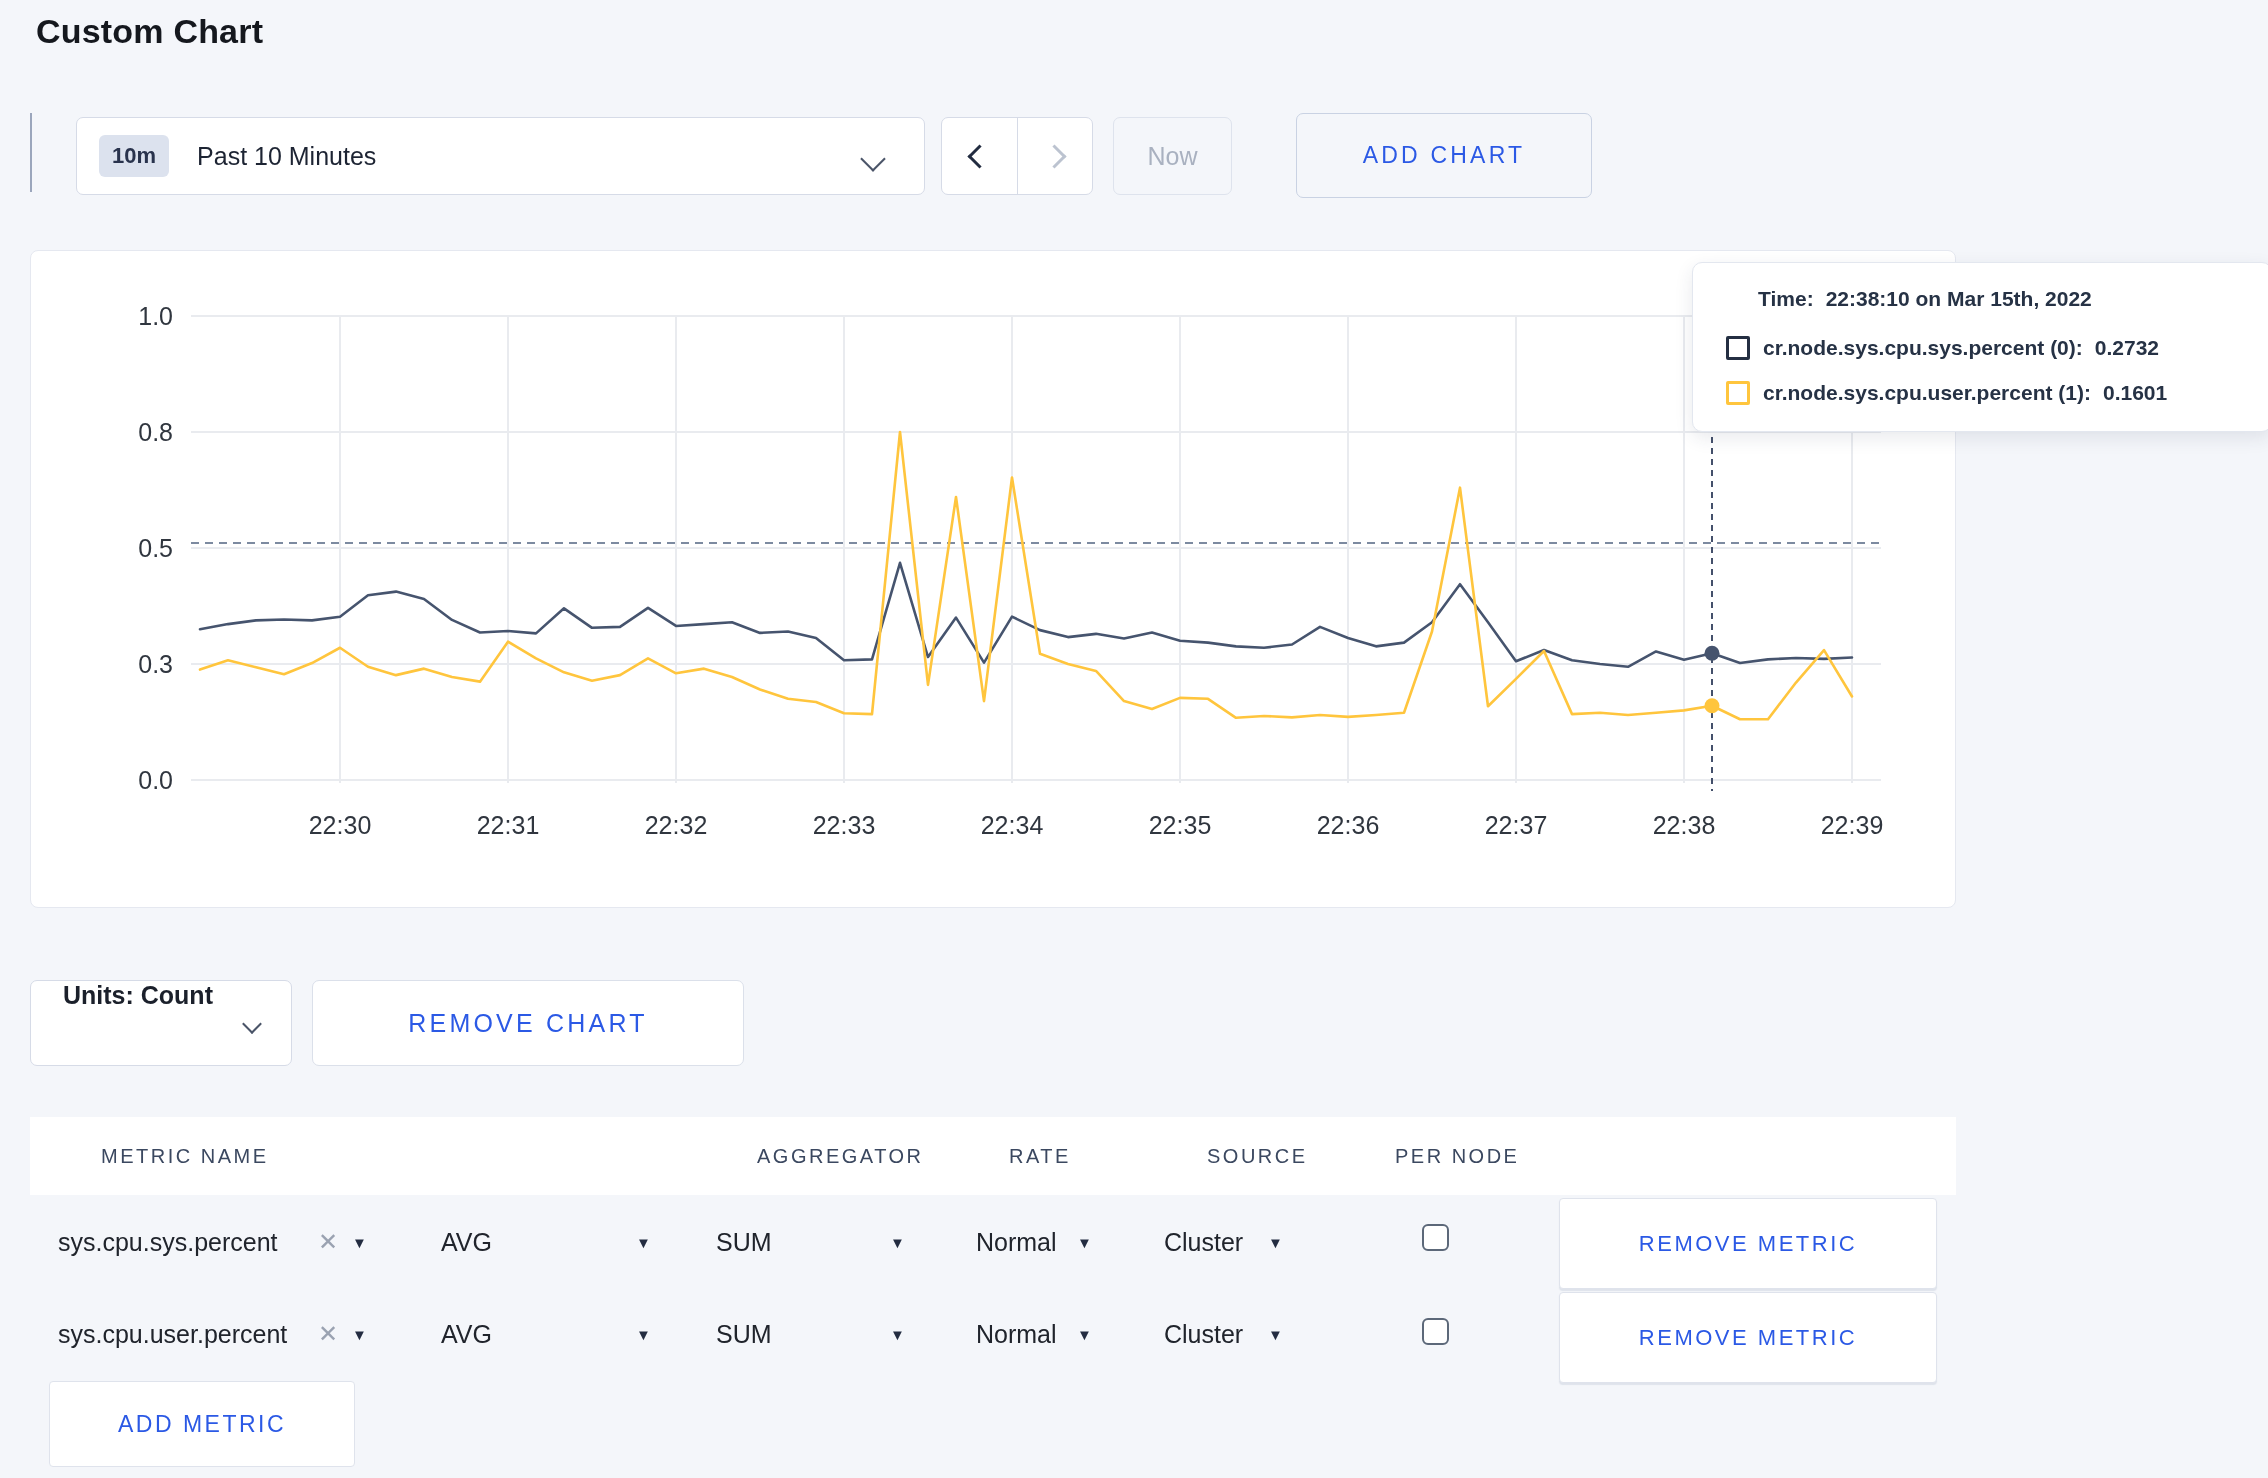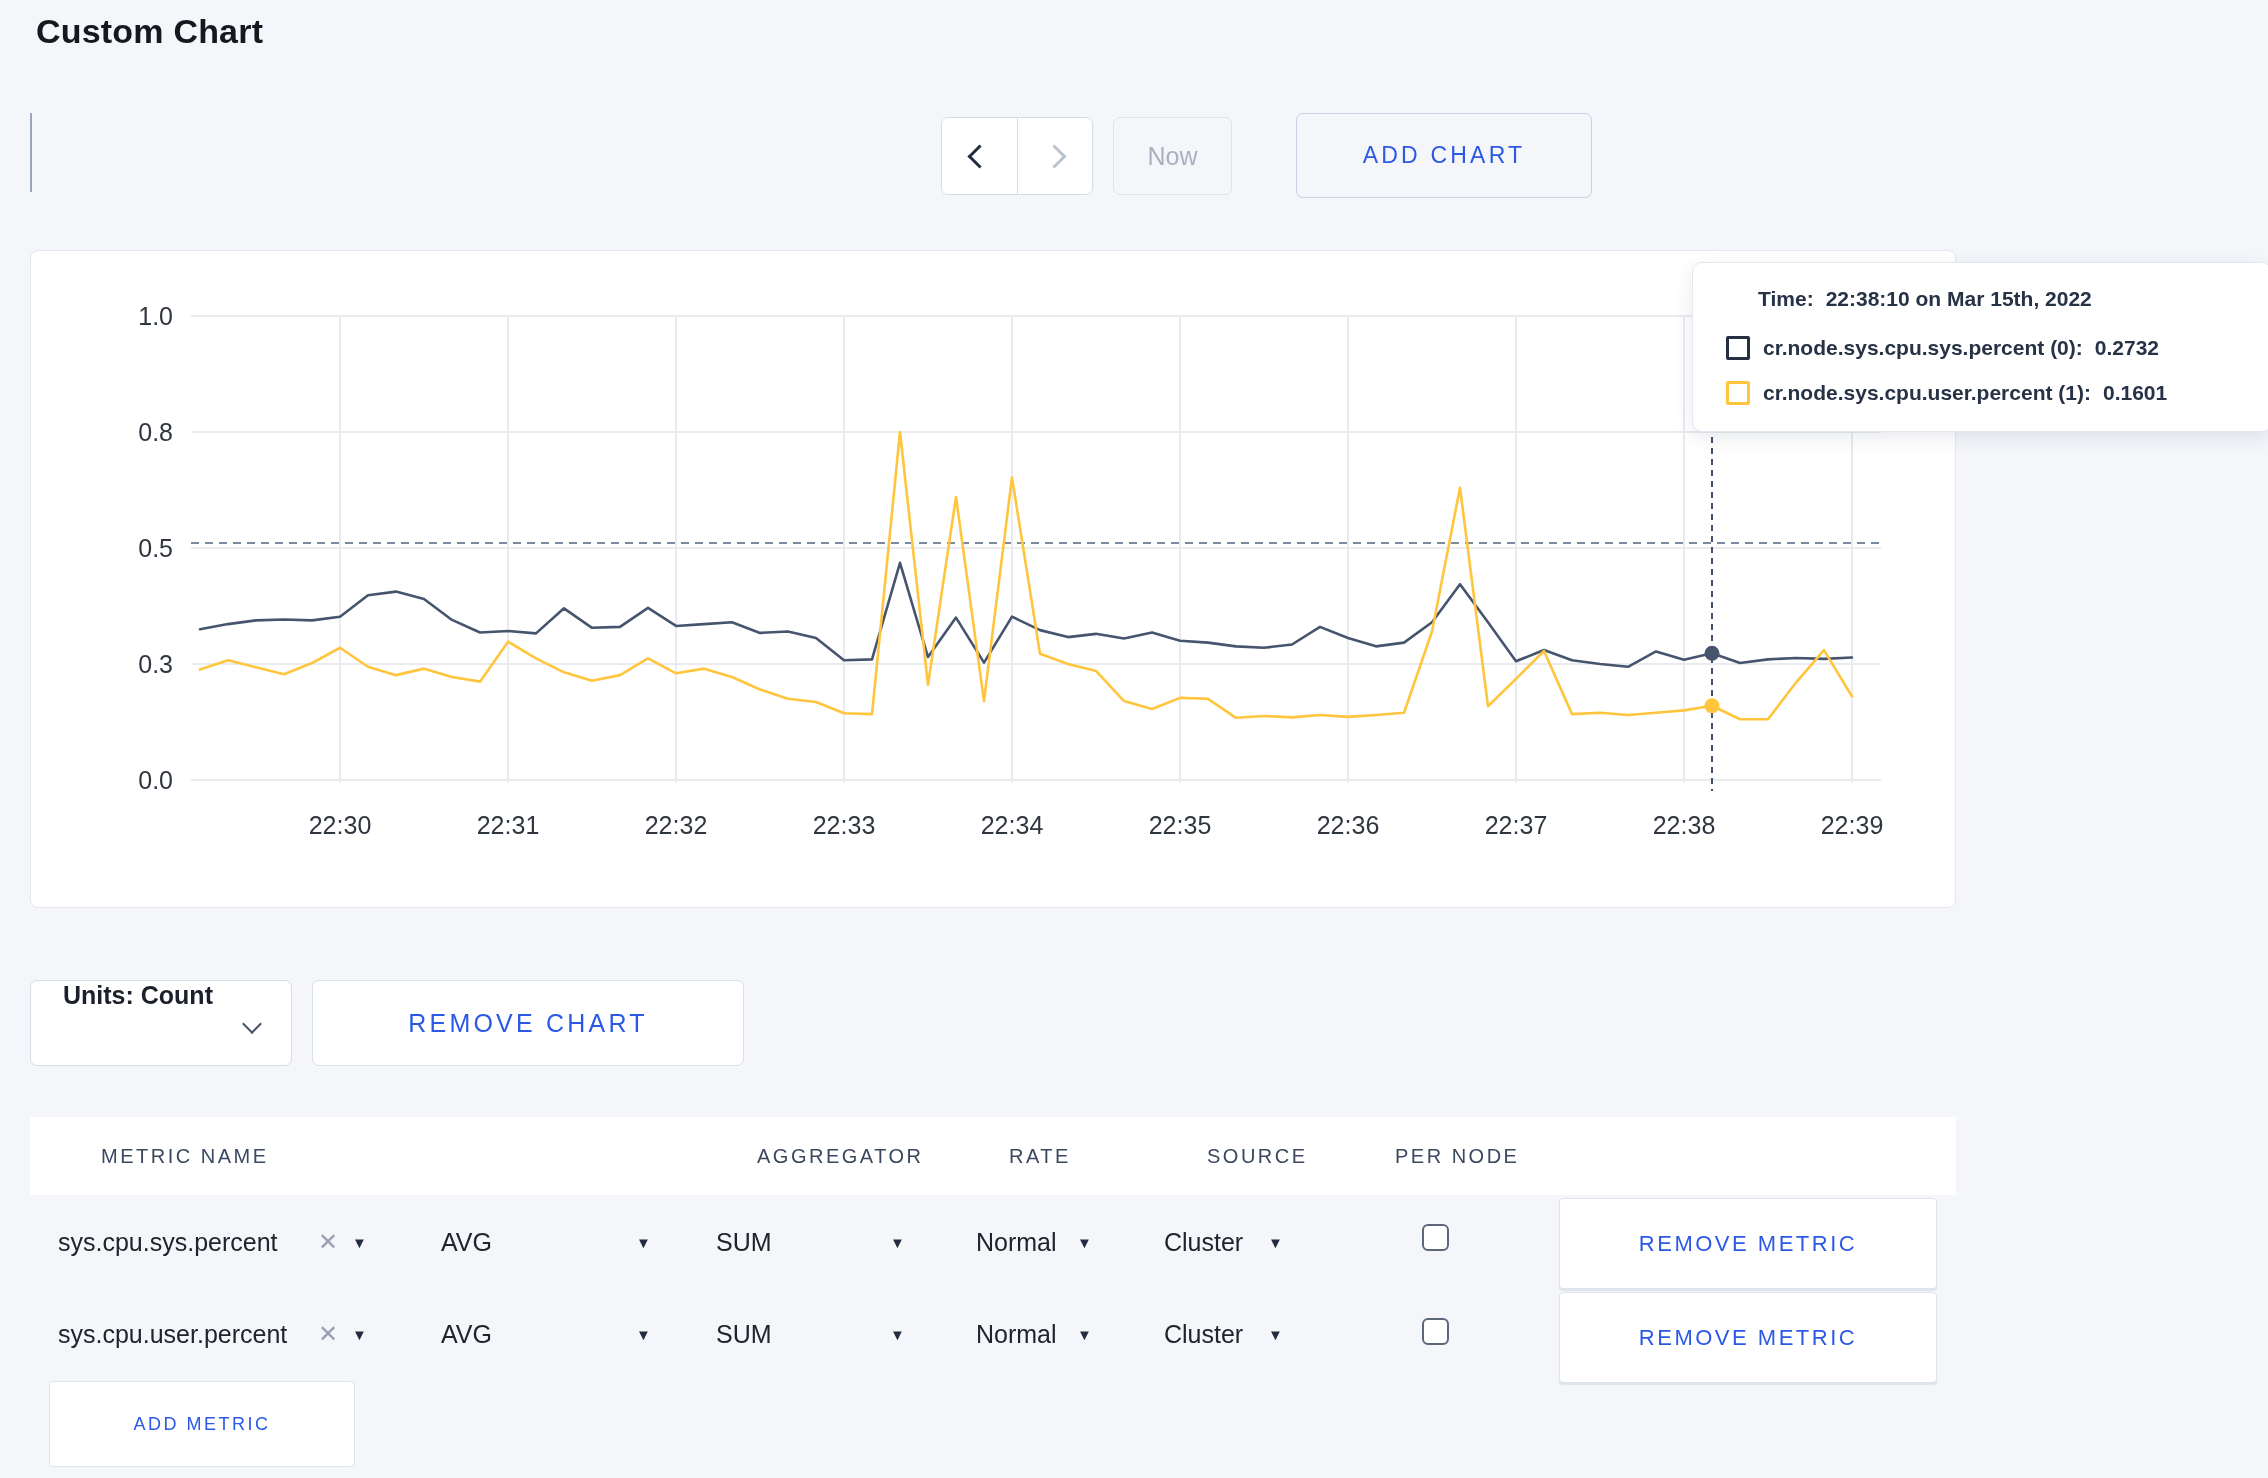--- a/index.html
+++ b/index.html
@@ -45,30 +45,35 @@
   #table-header{left:30px;top:1117px;width:1926px;height:78px;background:#fff;}
   .th{position:absolute;top:0;height:78px;line-height:78px;font-size:20px;letter-spacing:2.5px;color:#3b4860;}
   .cell{position:absolute;font-size:25px;color:#20242c;white-space:nowrap;}
   .x-icon{color:#9aa2b1;font-size:24px;cursor:pointer;}
   .caret{font-size:15px;color:#232c41;cursor:pointer;}
   .checkbox{position:absolute;width:27px;height:27px;box-sizing:border-box;border:2px solid #5c6879;
             border-radius:6px;background:#fff;cursor:pointer;}
   .rm-btn{position:absolute;left:1559px;width:376px;height:89px;background:#fff;border:1.5px solid #dfe3ec;
           border-radius:4px;box-shadow:0 2px 1px rgba(160,170,190,.25);font-size:22px;letter-spacing:2.5px;}
   #add-metric-btn{left:49px;top:1381px;width:306px;height:86px;background:#fff;border-color:#dfe3ec;
-                  border-radius:4px;font-size:18px;letter-spacing:2.5px;}
+                  border-radius:4px;font-size:23px;letter-spacing:2.5px;}
 </style>
 </head>
 <body>
 
 <div id="page">
 
   <div class="abs" id="page-title">Custom Chart</div>
   <div class="abs" id="left-divider"></div>
 
+  <div class="abs ctl" id="time-select">
+    <span id="time-badge">10m</span>
+    <span id="time-label">Past 10 Minutes</span>
+    <span class="chev abs" id="time-chevron"></span>
+  </div>
 
   <div class="abs ctl" id="nav-group">
     <div class="nav-half" id="nav-prev">
       <span class="chev-l"></span>
     </div>
     <div class="nav-half">
       <span class="chev-r"></span>
     </div>
   </div>
 

